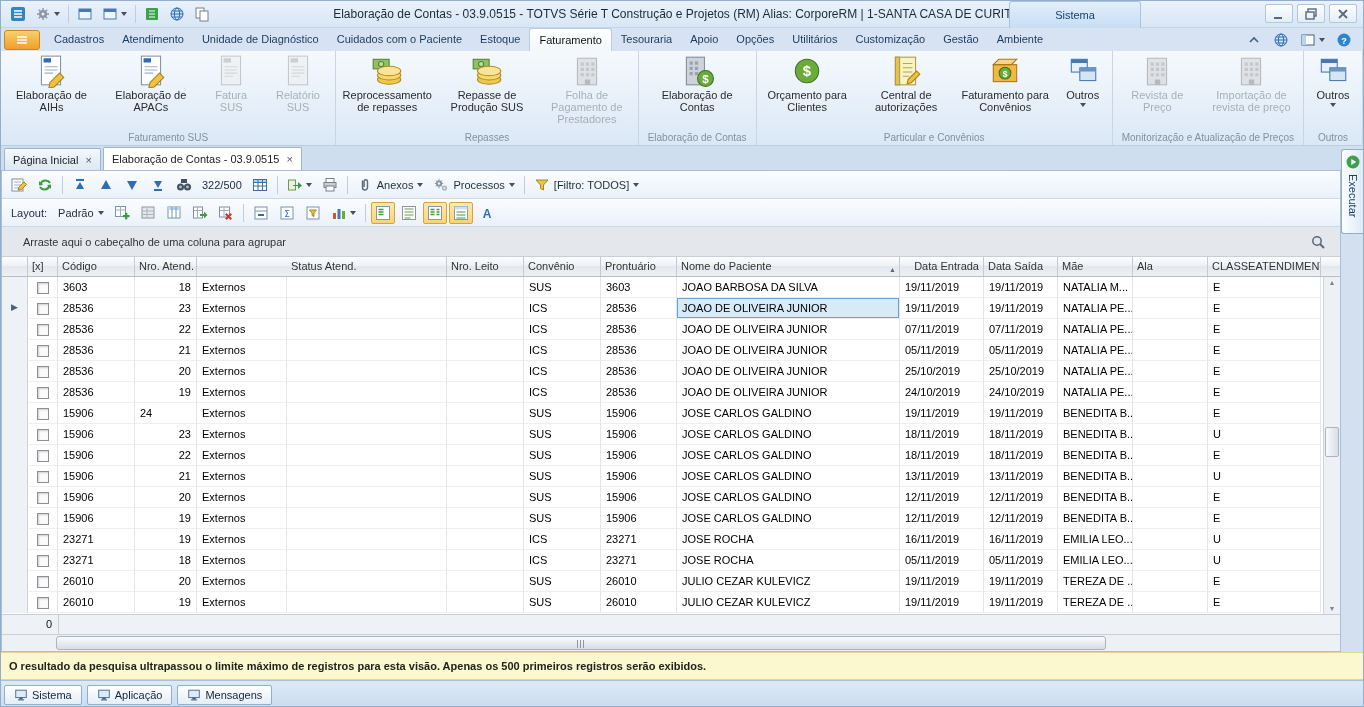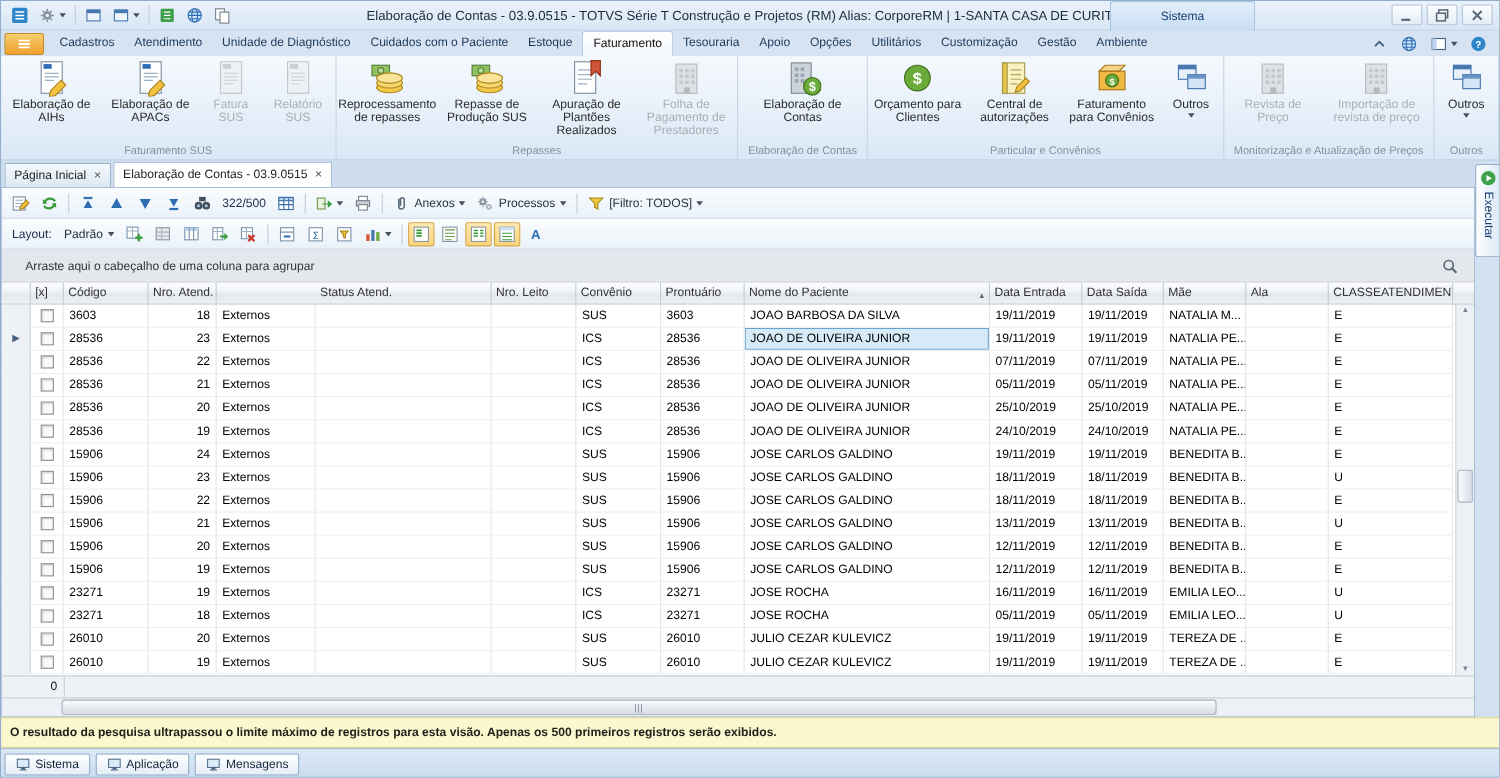--- a/index.html
+++ b/index.html
@@ -513,26 +513,20 @@
               <use href="#s-coins"></use>
             </svg>
             <div class="rlabel">Reprocessamento de repasses</div>
           </div>
           <div class="ritem">
             <svg class="ic big">
               <use href="#s-coins"></use>
             </svg>
             <div class="rlabel">Repasse de Produção SUS</div>
           </div>
-          <div class="ritem">
-            <svg class="ic big">
-              <use href="#s-doc-flag"></use>
-            </svg>
-            <div class="rlabel">Apuração de Plantões Realizados</div>
-          </div>
           <div class="ritem disabled">
             <svg class="ic big">
               <use href="#s-building"></use>
             </svg>
             <div class="rlabel">Folha de Pagamento de Prestadores</div>
           </div>
         </div>
         <div class="rgroup-label">Repasses</div>
       </div>
       <div class="rgroup">
@@ -793,21 +787,21 @@
           <div class="gh ind"></div>
           <div class="gh" style="width: 30px;"><span>[x]</span></div>
           <div class="gh" style="width: 77px;"><span>Código</span></div>
           <div class="gh" style="width: 62px;"><span>Nro. Atend.</span></div>
           <div class="gh" style="width: 90px; margin-top: 36px;"><span>Tipo Atd.</span></div>
           <div class="gh" style="width: 160px;"><span>Status Atend.</span></div>
           <div class="gh" style="width: 77px;"><span>Nro. Leito</span></div>
           <div class="gh" style="width: 77px;"><span>Convênio</span></div>
           <div class="gh" style="width: 76px;"><span>Prontuário</span></div>
           <div class="gh" style="width: 223px;"><span>Nome do Paciente</span><span class="sort">▲</span></div>
-          <div class="gh" style="width: 84px;"><span>Data Entrada</span></div>
+          <div class="gh" style="width: 84px; text-align: right;"><span>Data Entrada</span></div>
           <div class="gh" style="width: 74px;"><span>Data Saída</span></div>
           <div class="gh" style="width: 75px;"><span>Mãe</span></div>
           <div class="gh" style="width: 75px;"><span>Ala</span></div>
           <div class="gh" style="width: 113px;"><span>CLASSEATENDIMENTO</span></div>
         </div>
       <div class="grid-body" id="grid-body">
           <div class="gr">
             <div class="gc ind"></div>
             <div class="gc" style="width: 30px; text-align: center;"><span class="cb"></span></div>
             <div class="gc" style="width: 77px; text-align: left;">3603</div>
@@ -906,21 +900,21 @@
             <div class="gc" style="width: 84px; text-align: left;">24/10/2019</div>
             <div class="gc" style="width: 74px; text-align: left;">24/10/2019</div>
             <div class="gc" style="width: 75px; text-align: left;">NATALIA PE...</div>
             <div class="gc" style="width: 75px; text-align: left;"></div>
             <div class="gc" style="width: 113px; text-align: left;">E</div>
           </div>
           <div class="gr">
             <div class="gc ind"></div>
             <div class="gc" style="width: 30px; text-align: center;"><span class="cb"></span></div>
             <div class="gc" style="width: 77px; text-align: left;">15906</div>
-            <div class="gc" style="width: 62px; text-align: right;">24</div>
+            <div class="gc" style="width: 62px; text-align: left;">24</div>
             <div class="gc" style="width: 90px; text-align: left;">Externos</div>
             <div class="gc" style="width: 160px; text-align: left;"></div>
             <div class="gc" style="width: 77px; text-align: left;"></div>
             <div class="gc" style="width: 77px; text-align: left;">SUS</div>
             <div class="gc" style="width: 76px; text-align: left;">15906</div>
             <div class="gc" style="width: 223px; text-align: left;">JOSE CARLOS GALDINO</div>
             <div class="gc" style="width: 84px; text-align: left;">19/11/2019</div>
             <div class="gc" style="width: 74px; text-align: left;">19/11/2019</div>
             <div class="gc" style="width: 75px; text-align: left;">BENEDITA B...</div>
             <div class="gc" style="width: 75px; text-align: left;"></div>

